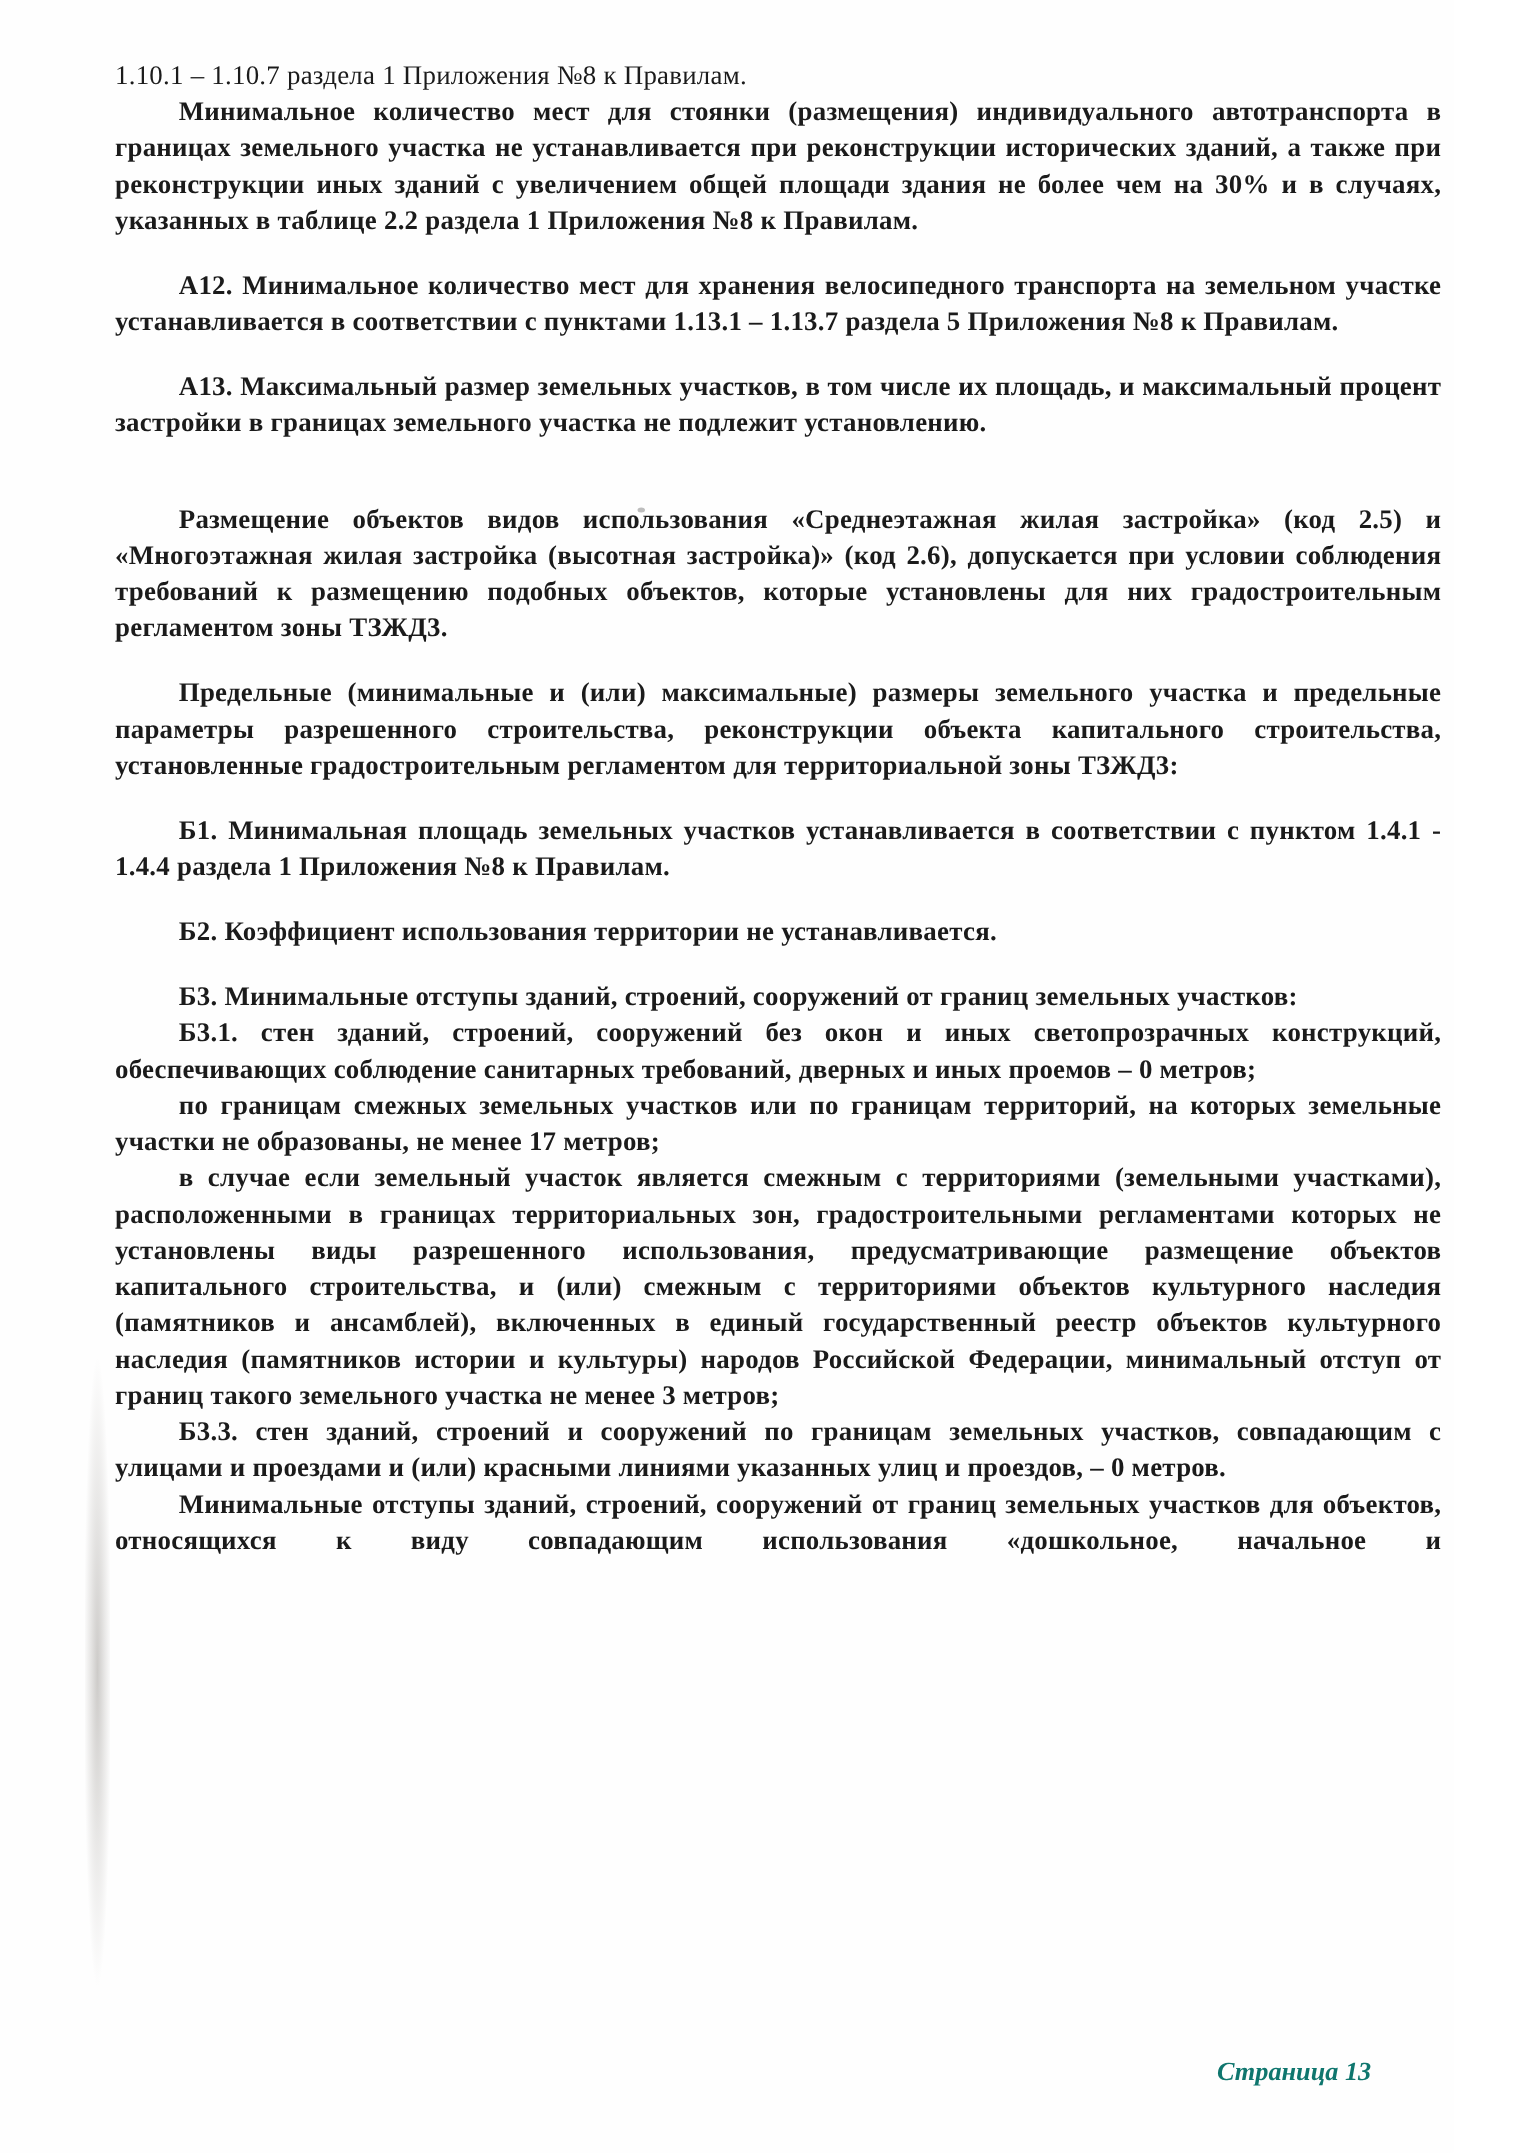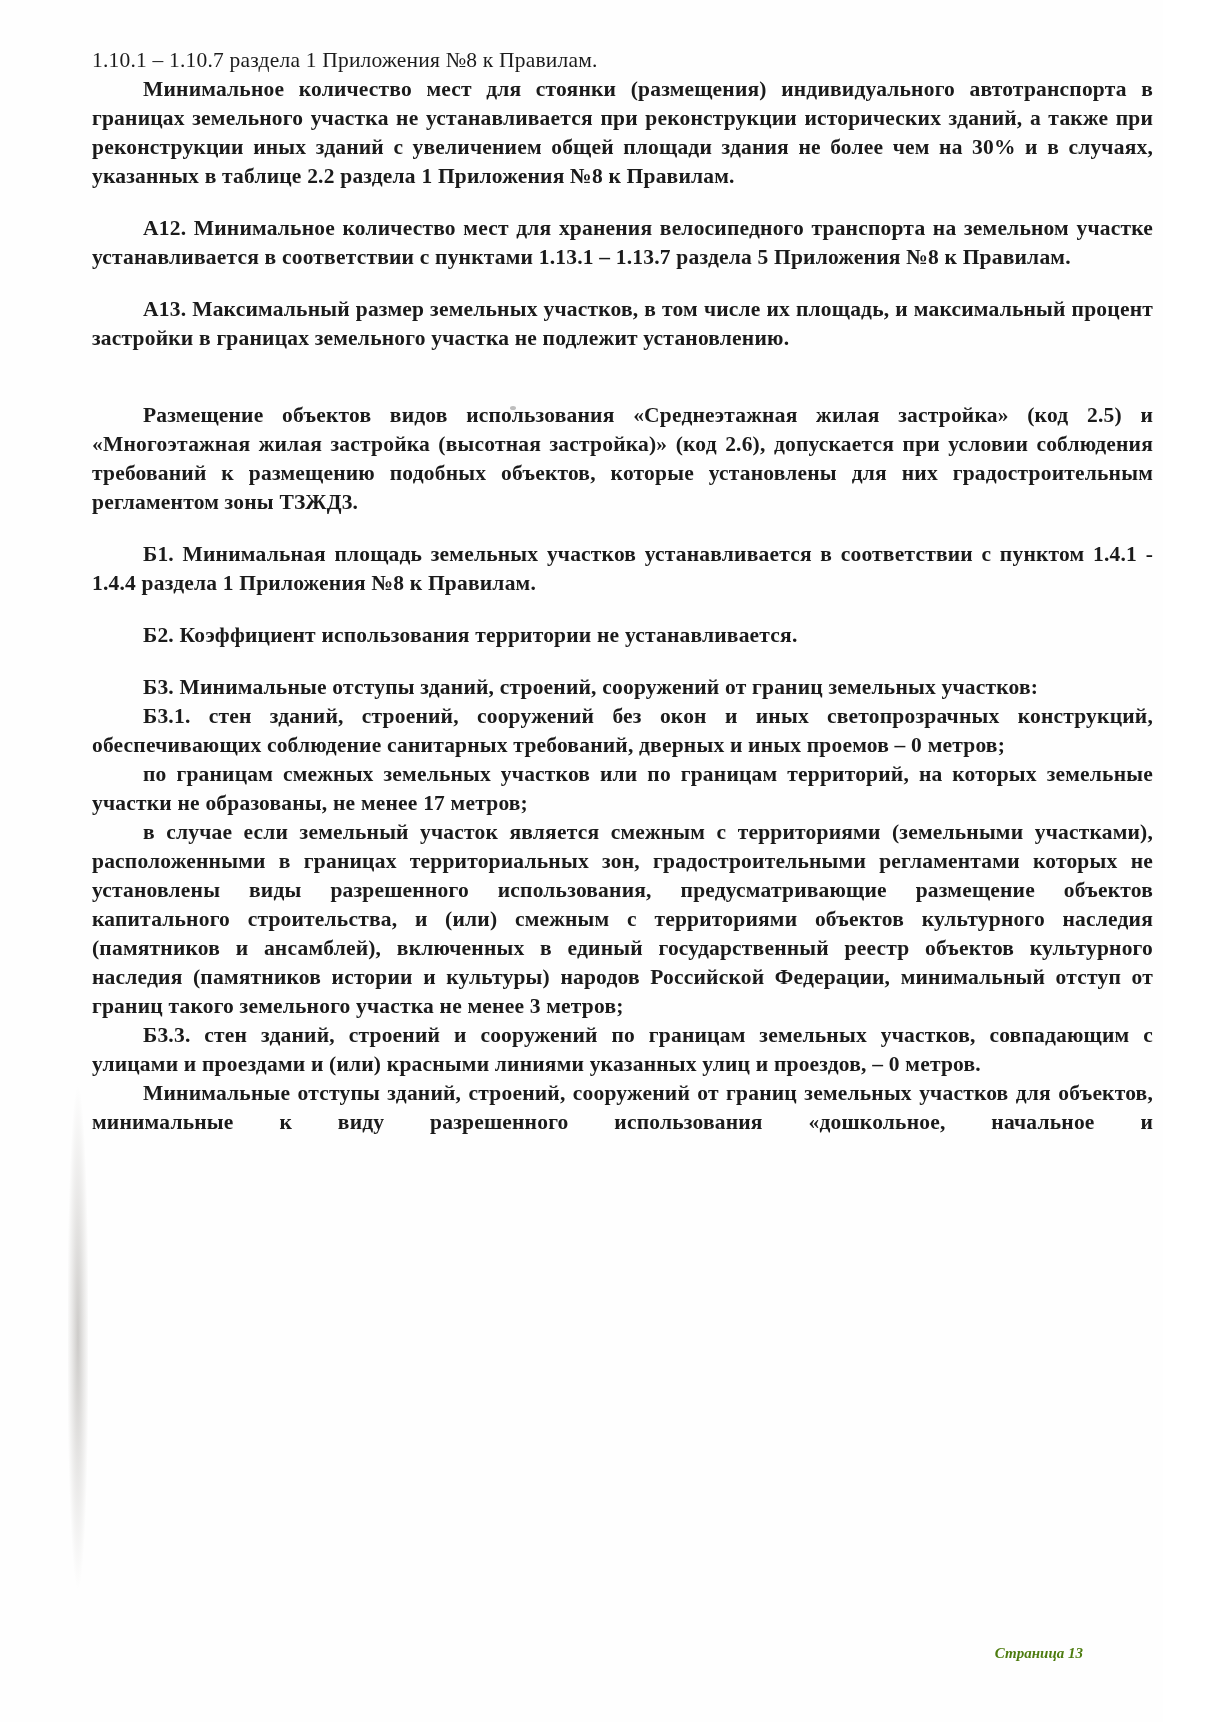--- a/index.html
+++ b/index.html
@@ -36,25 +36,25 @@
     margin: 0;
     padding: 0;
   }
   .page-text p.indent { text-indent: 51px; font-weight: bold; }
   .page-text p.gap    { margin-top: 23px; }
   .page-text p.biggap { margin-top: 48px; }
   .page-text p.justify-last { text-align-last: justify; }
   .page-footer {
     position: absolute;
     top: 1645px;
-    right: 80px;
-    font-size: 15px;
+    right: 66px;
+    font-size: 21px;
     font-weight: bold;
     font-style: italic;
-    color: #4d7c0f;
+    color: #0f766e;
   }
   
   .scan-shadow {
     position: absolute;
     left: 68px;
     top: 1085px;
     width: 20px;
     height: 505px;
     background: radial-gradient(ellipse 55% 50% at 50% 50%,
                 rgba(125,120,114,0.38) 0%,
@@ -78,28 +78,29 @@
 <body>
 
 <div class="page">
 
   <div class="page-text">
     <p class="">1.10.1 – 1.10.7 раздела 1 Приложения №8 к Правилам.</p>
     <p class="indent">Минимальное количество мест для стоянки (размещения) индивидуального автотранспорта в границах земельного участка не устанавливается при реконструкции исторических зданий, а также при реконструкции иных зданий с увеличением общей площади здания не более чем на 30% и в случаях, указанных в таблице 2.2 раздела 1 Приложения №8 к Правилам.</p>
     <p class="indent gap">А12. Минимальное количество мест для хранения велосипедного транспорта на земельном участке устанавливается в соответствии с пунктами 1.13.1 – 1.13.7 раздела 5 Приложения №8 к Правилам.</p>
     <p class="indent gap">А13. Максимальный размер земельных участков, в том числе их площадь, и максимальный процент застройки в границах земельного участка не подлежит установлению.</p>
     <p class="indent biggap">Размещение объектов видов использования «Среднеэтажная жилая застройка» (код 2.5) и «Многоэтажная жилая застройка (высотная застройка)» (код 2.6), допускается при условии соблюдения требований к размещению подобных объектов, которые установлены для них градостроительным регламентом зоны ТЗЖД3.</p>
+    <p class="indent gap">Предельные (минимальные и (или) максимальные) размеры земельного участка и предельные параметры разрешенного строительства, реконструкции объекта капитального строительства, установленные градостроительным регламентом для территориальной зоны ТЗЖД3:</p>
     <p class="indent gap">Б1. Минимальная площадь земельных участков устанавливается в соответствии с пунктом 1.4.1 - 1.4.4 раздела 1 Приложения №8 к Правилам.</p>
     <p class="indent gap">Б2. Коэффициент использования территории не устанавливается.</p>
     <p class="indent gap">Б3. Минимальные отступы зданий, строений, сооружений от границ земельных участков:</p>
     <p class="indent">Б3.1. стен зданий, строений, сооружений без окон и иных светопрозрачных конструкций, обеспечивающих соблюдение санитарных требований, дверных и иных проемов – 0 метров;</p>
     <p class="indent">по границам смежных земельных участков или по границам территорий, на которых земельные участки не образованы, не менее 17 метров;</p>
     <p class="indent">в случае если земельный участок является смежным с территориями (земельными участками), расположенными в границах территориальных зон, градостроительными регламентами которых не установлены виды разрешенного использования, предусматривающие размещение объектов капитального строительства, и (или) смежным с территориями объектов культурного наследия (памятников и ансамблей), включенных в единый государственный реестр объектов культурного наследия (памятников истории и культуры) народов Российской Федерации, минимальный отступ от границ такого земельного участка не менее 3 метров;</p>
     <p class="indent">Б3.3. стен зданий, строений и сооружений по границам земельных участков, совпадающим с улицами и проездами и (или) красными линиями указанных улиц и проездов, – 0 метров.</p>
-    <p class="indent justify-last">Минимальные отступы зданий, строений, сооружений от границ земельных участков для объектов, минимальные к виду разрешенного использования «дошкольное, начальное и</p>
+    <p class="indent justify-last">Минимальные отступы зданий, строений, сооружений от границ земельных участков для объектов, относящихся к виду совпадающим использования «дошкольное, начальное и</p>
   </div>
 
   <div class="page-footer">Страница 13</div>
 
   <div class="scan-shadow"></div>
   <div class="scan-speck"></div>
 
 </div>
 
 </body></html>

